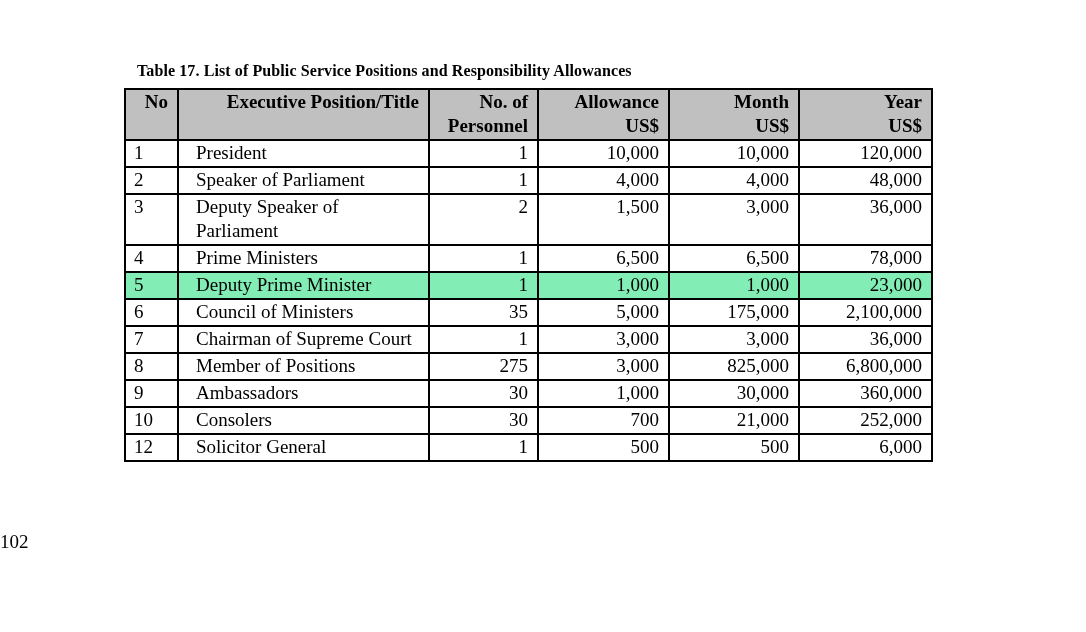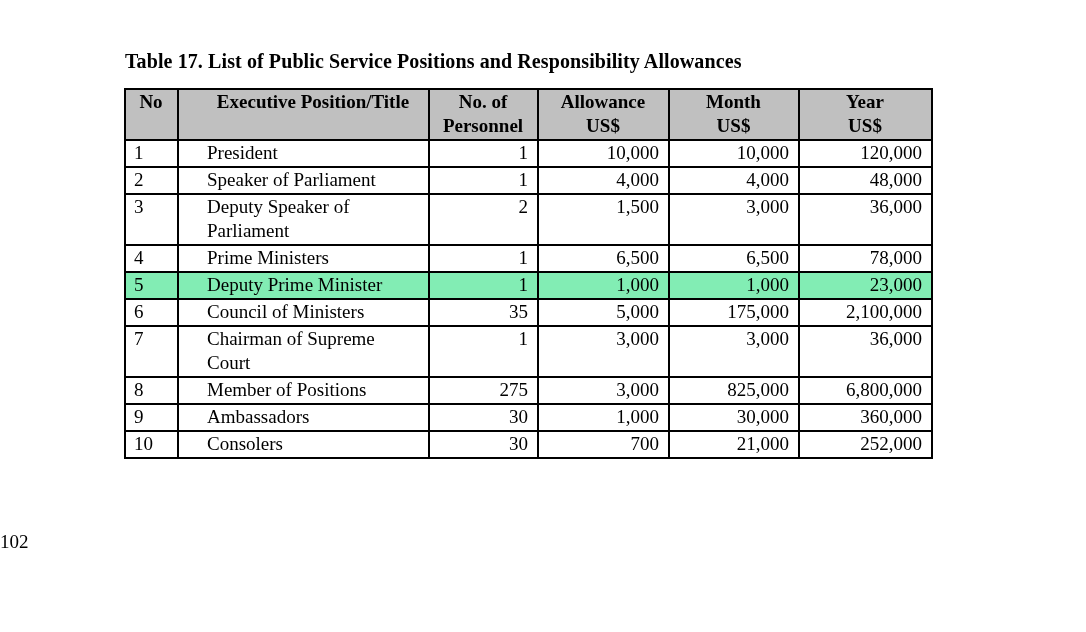--- a/index.html
+++ b/index.html
@@ -23,22 +23,22 @@
   .page {
     position: relative;
     width: 1086px;
     height: 632px;
     background: #ffffff;
   }
   .title {
     position: absolute;
     left: 125px;
     top: 50px;
-    margin: 0;
-    font-size: 20px;
+    margin: 12px;
+    font-size: 16px;
     font-weight: bold;
     letter-spacing: 0.1px;
     white-space: nowrap;
   }
   table.allowances {
     position: absolute;
     left: 124px;
     top: 88px;
     width: 807px;
     border-collapse: collapse;
@@ -49,26 +49,26 @@
     border: 2px solid var(--border-color);
     vertical-align: top;
     font-size: 19px;
     line-height: 24px;
     padding: 0 9px 1px 8px;
     overflow: hidden;
   }
   .allowances th {
     background: var(--header-bg);
     font-weight: bold;
-    text-align: center;
+    text-align: right;
     white-space: pre-line;
   }
   .allowances th.col-pos,
   .allowances td.col-pos {
-    padding-left: 28px;
+    padding-left: 17px;
   }
   .allowances td.num {
     text-align: right;
   }
   .allowances tr.highlight td {
     background: var(--highlight-bg);
   }
   .page-number {
     position: absolute;
     left: 0;
@@ -182,18 +182,26 @@
           <td class="num">360,000</td>
         </tr>
         <tr>
           <td>10</td>
           <td class="col-pos">Consolers</td>
           <td class="num">30</td>
           <td class="num">700</td>
           <td class="num">21,000</td>
           <td class="num">252,000</td>
         </tr>
+        <tr>
+          <td>12</td>
+          <td class="col-pos">Solicitor General</td>
+          <td class="num">1</td>
+          <td class="num">500</td>
+          <td class="num">500</td>
+          <td class="num">6,000</td>
+        </tr>
       </tbody>
   </table>
 
   <div class="page-number">102</div>
 
 </div>
 
 </body></html>

